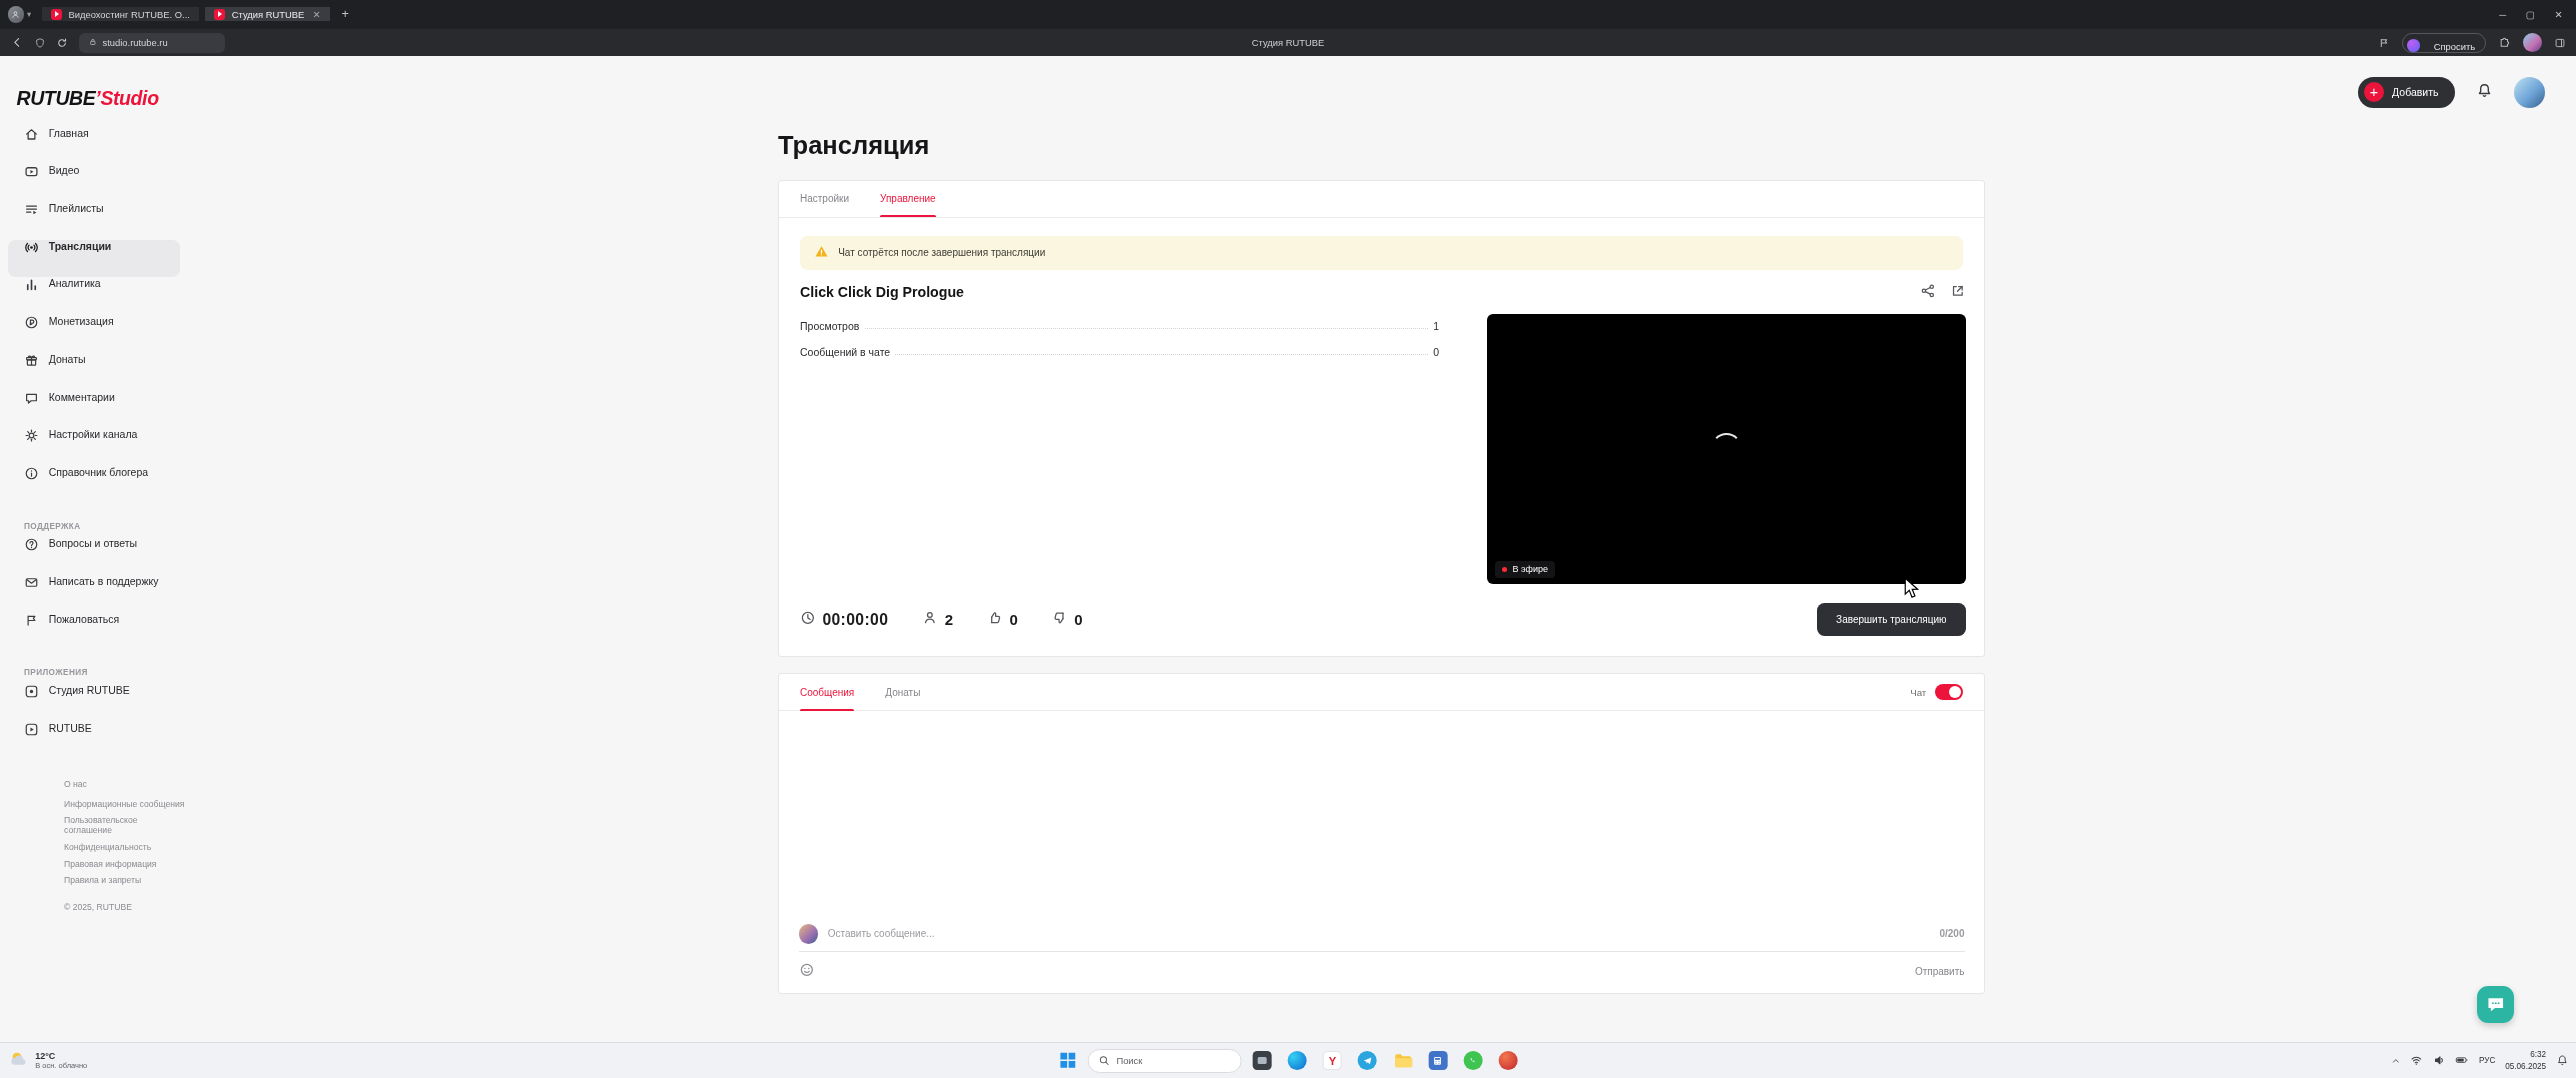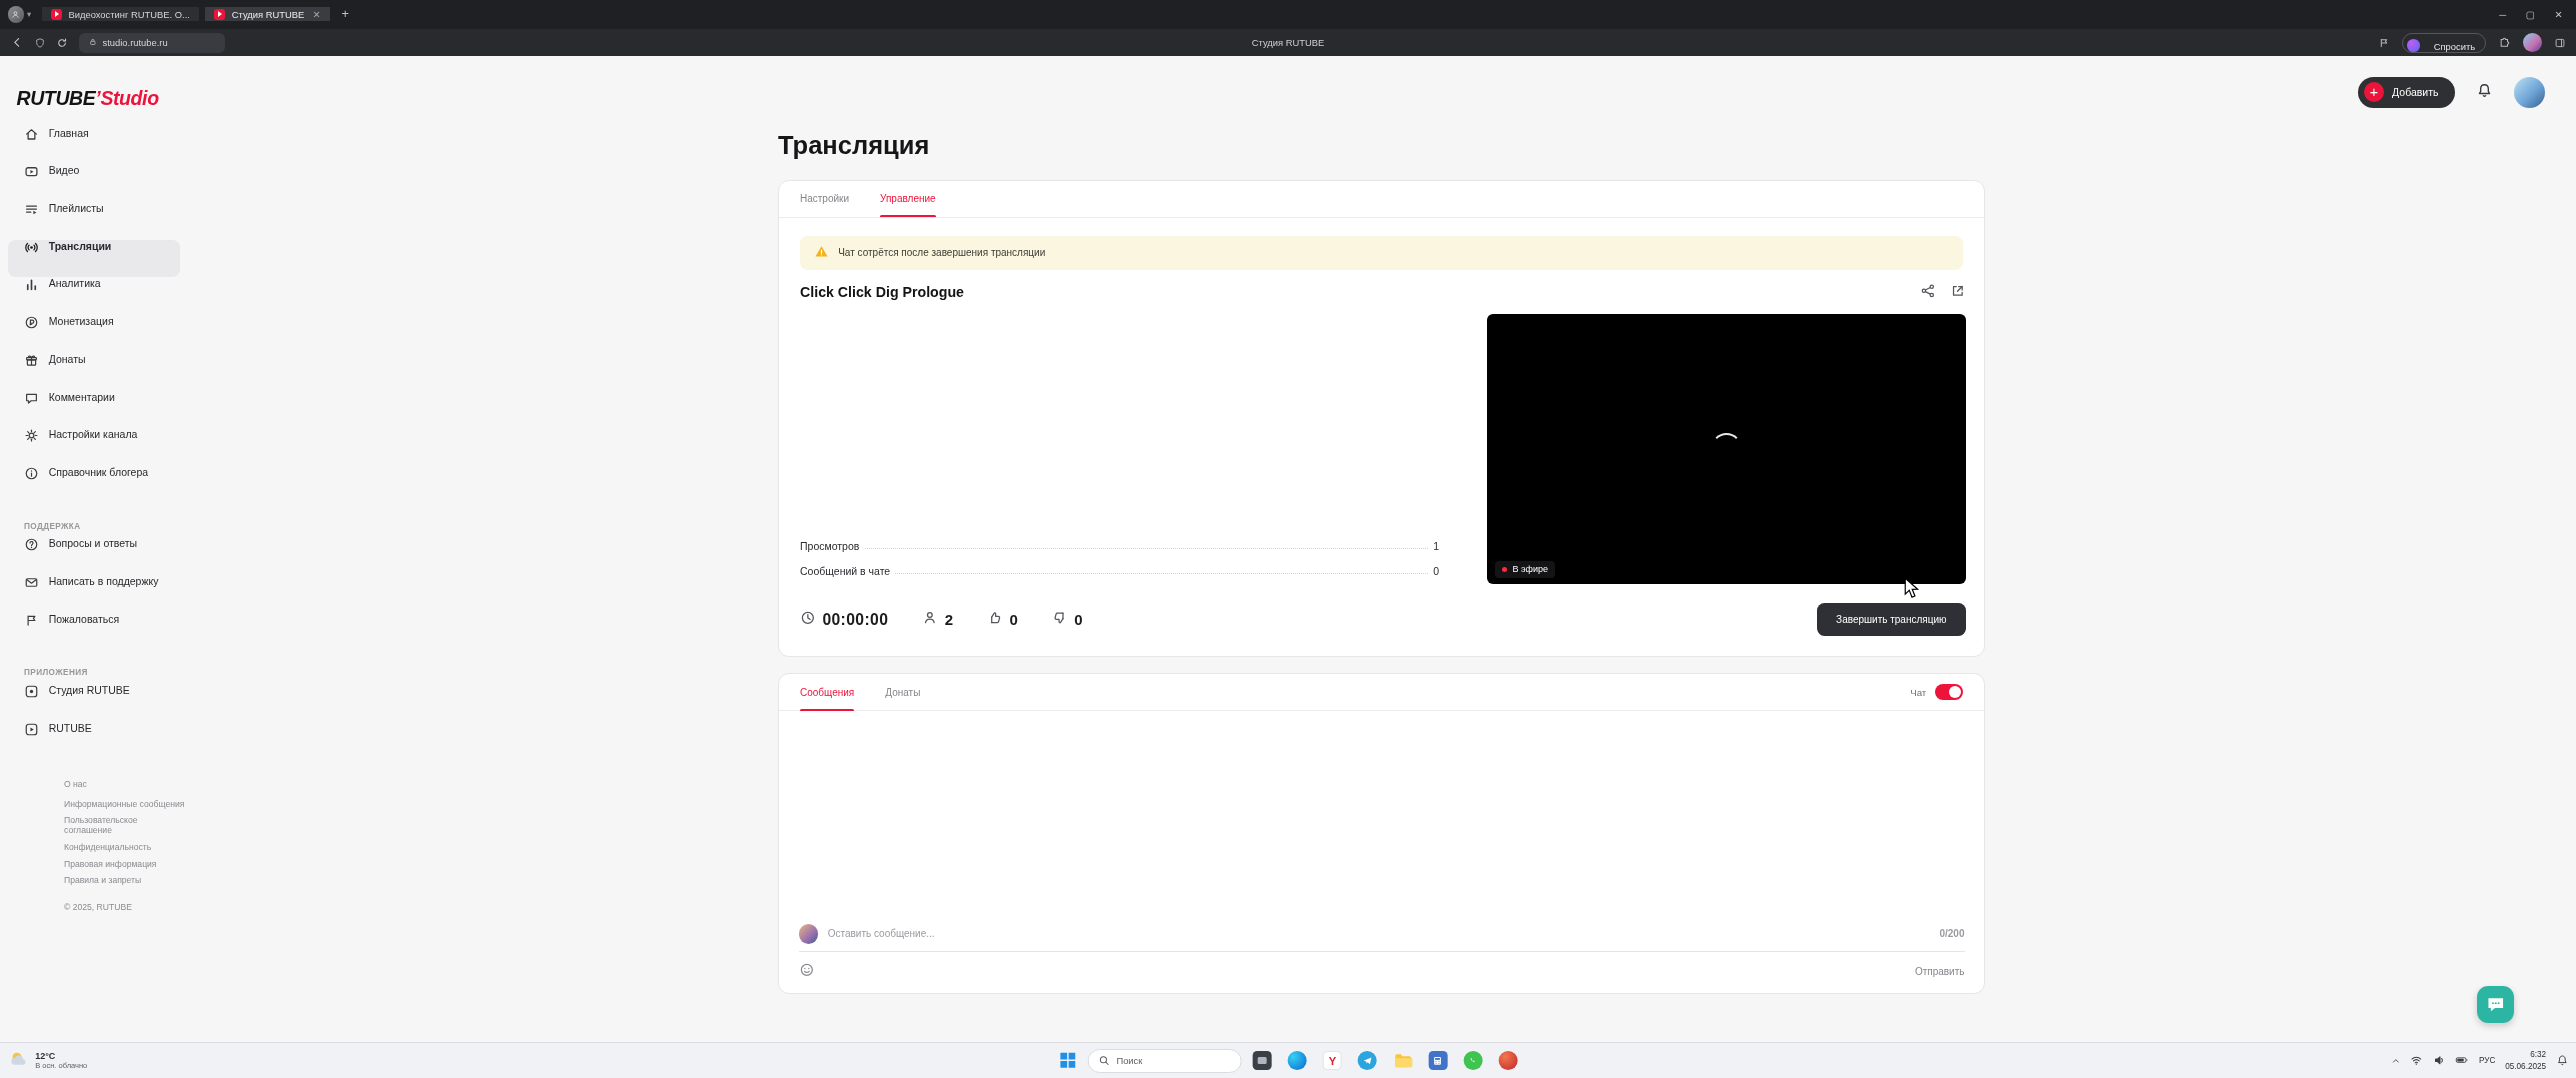--- a/index.html
+++ b/index.html
@@ -49,34 +49,34 @@
 
   .content { margin-left:187px; height:100%; }
   .page-header { height:72px; display:flex; align-items:center; justify-content:flex-end; gap:21px; padding-right:31px; }
   .add-btn { height:31px; border-radius:15.7px; background:#2e3034; color:#fff; font-size:10.5px; display:flex; align-items:center; gap:8.2px; padding:0 16.5px 0 6px; }
   .add-plus { width:20px; height:20px; border-radius:50%; background:#ed143b; color:#fff; font-size:14.2px; display:flex; align-items:center; justify-content:center; line-height:1; }
   .hdr-avatar { width:31px; height:31px; border-radius:50%; background:linear-gradient(135deg,#bfe2f2,#6fa5d8 55%,#35608f); }
 
   .main-col { width:1207px; margin:0 auto; }
   h1.pg-title { font-size:25.5px; font-weight:bold; color:#161618; margin:3px 0 19.5px; }
 
-  .card { background:#fff; border:0.7px solid #e6e6ea; border-radius:11px; }
+  .card { background:#fff; border:0.7px solid #e6e6ea; border-radius:3px; }
   .card-tabs { height:37px; border-bottom:0.7px solid #ececef; display:flex; align-items:center; gap:31px; padding:0 21px; }
   .ctab { font-size:10px; color:#85858b; position:relative; height:100%; display:flex; align-items:center; }
   .ctab.active { color:#ed143b; }
   .ctab.active:after { content:""; position:absolute; left:0; right:0; bottom:-0.7px; height:2.2px; background:#ed143b; border-radius:1.5px 1.5px 0 0; }
 
   .warning { margin:18px 21px 0; height:34px; background:#fbf6e0; border-radius:7.5px; display:flex; align-items:center; gap:9.7px; padding:0 13.5px; font-size:10px; color:#3c3c34; }
 
   .bc-body { padding:13.5px 18px 19.5px 21px; }
   .bc-head { display:flex; align-items:center; justify-content:space-between; margin-bottom:12px; }
   .bc-title { font-size:14.2px; font-weight:bold; color:#141416; }
   .bc-head-icons { display:flex; gap:15px; color:#55555c; }
   .bc-main { display:flex; gap:48px; }
-  .bc-stats { flex:1; display:flex; flex-direction:column; justify-content:flex-end; }
+  .bc-stats { flex:1; display:flex; flex-direction:column; justify-content:flex-start; }
   .stat-row { display:flex; align-items:flex-end; font-size:10.5px; color:#2b2b30; margin:6.7px 0; }
   .leader { flex:1; border-bottom:1.5px dotted #d2d2d6; margin:0 5.2px; transform:translateY(-3px); }
   .player { width:479px; height:270px; background:#000; border-radius:6px; position:relative; flex:0 0 auto; }
   .spinner { position:absolute; top:50%; left:50%; width:31px; height:31px; margin:-15.7px 0 0 -15.7px; border:2.2px solid transparent; border-top-color:#e8e8e8; border-radius:50%; animation:spin 1s linear infinite; }
   @keyframes spin { to { transform:rotate(360deg);} }
   .live-badge { position:absolute; left:7.5px; bottom:6px; background:rgba(24,24,27,0.85); border-radius:3.7px; height:16.5px; display:flex; align-items:center; gap:5.2px; padding:0 7.5px; color:#fff; font-size:9px; }
   .live-dot { width:5.2px; height:5.2px; border-radius:50%; background:#ff2b3a; }
   .bc-bottom { margin-top:19.5px; display:flex; align-items:center; justify-content:space-between; }
   .bc-metrics { display:flex; align-items:center; gap:34px; }
   .metric { display:flex; align-items:center; gap:6.7px; color:#55555c; }

